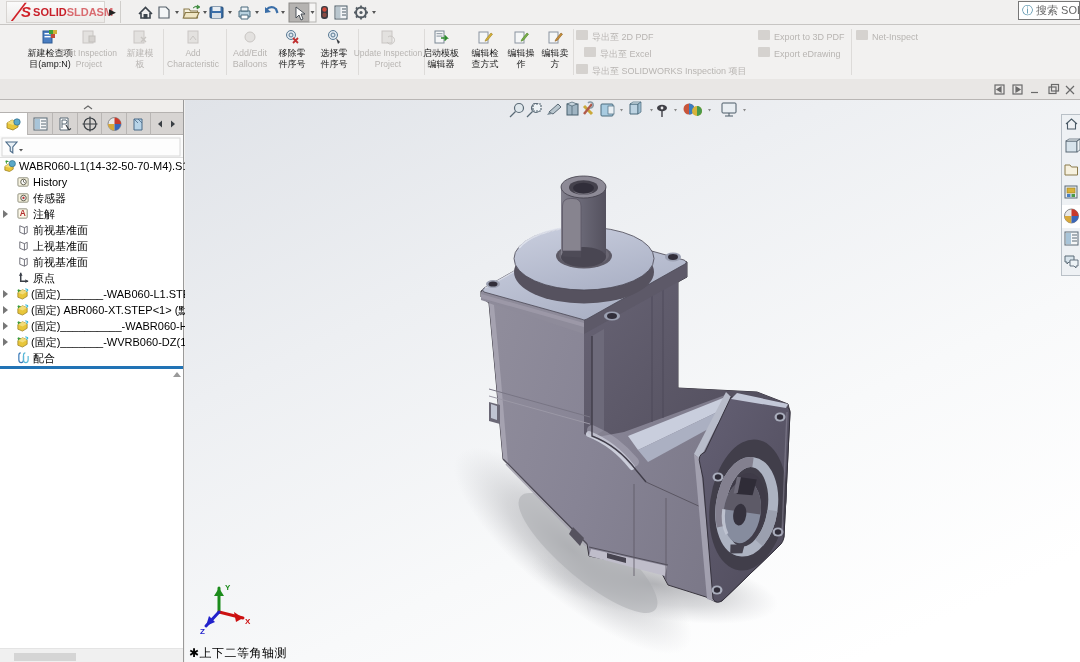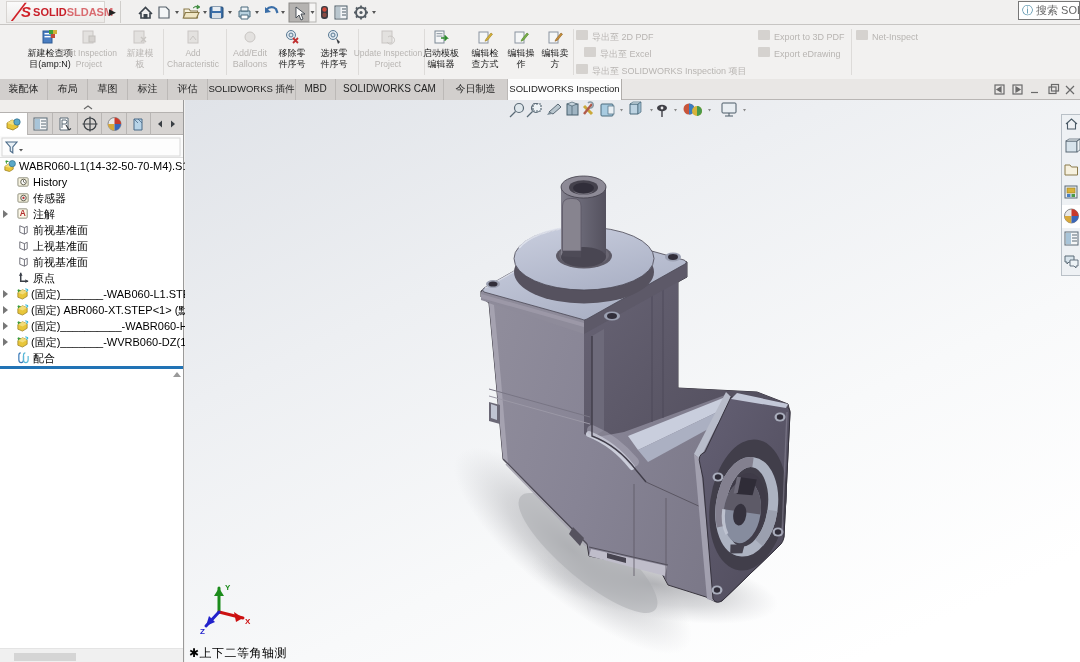--- a/index.html
+++ b/index.html
@@ -210,32 +210,20 @@
     <div class="rrow" style="left:576px; top:5px;"><span class="rrowico"></span>导出至 2D PDF</div>
     <div class="rrow" style="left:584px; top:22px;"><span class="rrowico"></span>导出至 Excel</div>
     <div class="rrow" style="left:576px; top:39px;"><span class="rrowico"></span>导出至 SOLIDWORKS Inspection 项目</div>
     <div class="rrow" style="left:758px; top:5px;"><span class="rrowico"></span>Export to 3D PDF</div>
     <div class="rrow" style="left:758px; top:22px;"><span class="rrowico"></span>Export eDrawing</div>
     <div class="rsep" style="left:851px;"></div>
     <div class="rrow" style="left:856px; top:5px;"><span class="rrowico"></span>Net-Inspect</div>
   </div>
 
   <div id="tabrow">
-    <div class="tabs">
-      <div class="tab" style="width:48px;">装配体</div>
-        <div class="tab" style="width:40px;">布局</div>
-        <div class="tab" style="width:40px;">草图</div>
-        <div class="tab" style="width:40px;">标注</div>
-        <div class="tab" style="width:40px;">评估</div>
-        <div class="tab" style="width:88px; font-size:9.5px;">SOLIDWORKS 插件</div>
-        <div class="tab" style="width:40px;">MBD</div>
-        <div class="tab" style="width:108px;">SOLIDWORKS CAM</div>
-        <div class="tab" style="width:64px;">今日制造</div>
-        <div class="tab active" style="width:114px; font-size:9.5px;">SOLIDWORKS Inspection</div>
-    </div>
     <svg style="position:absolute; left:990px; top:0;" width="90" height="21">
       <g fill="none" stroke="#6a6a6a" stroke-width="1.2">
         <rect x="5" y="6" width="9" height="9"></rect>
         <path d="M11,8 l-4,2.5 4,2.5 Z" fill="#6a6a6a"></path>
         <rect x="23" y="6" width="9" height="9"></rect>
         <path d="M26,8 l4,2.5 -4,2.5 Z" fill="#6a6a6a"></path>
         <path d="M41,13.5 h7"></path>
         <rect x="59" y="8" width="7" height="6.5"></rect>
         <rect x="61.5" y="5.5" width="7" height="6.5"></rect>
         <path d="M76,7 l8,8 M84,7 l-8,8"></path>

